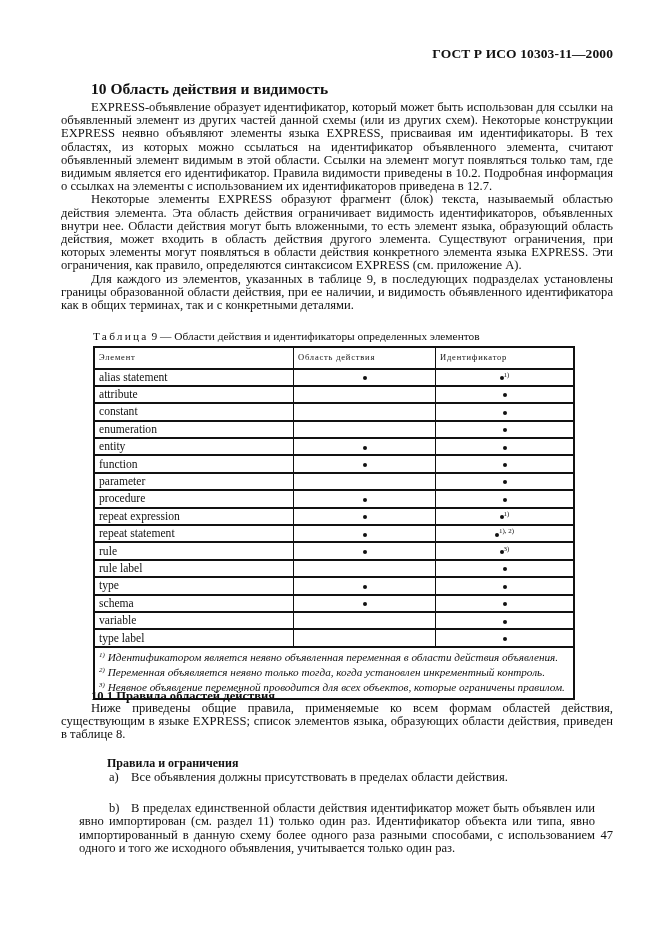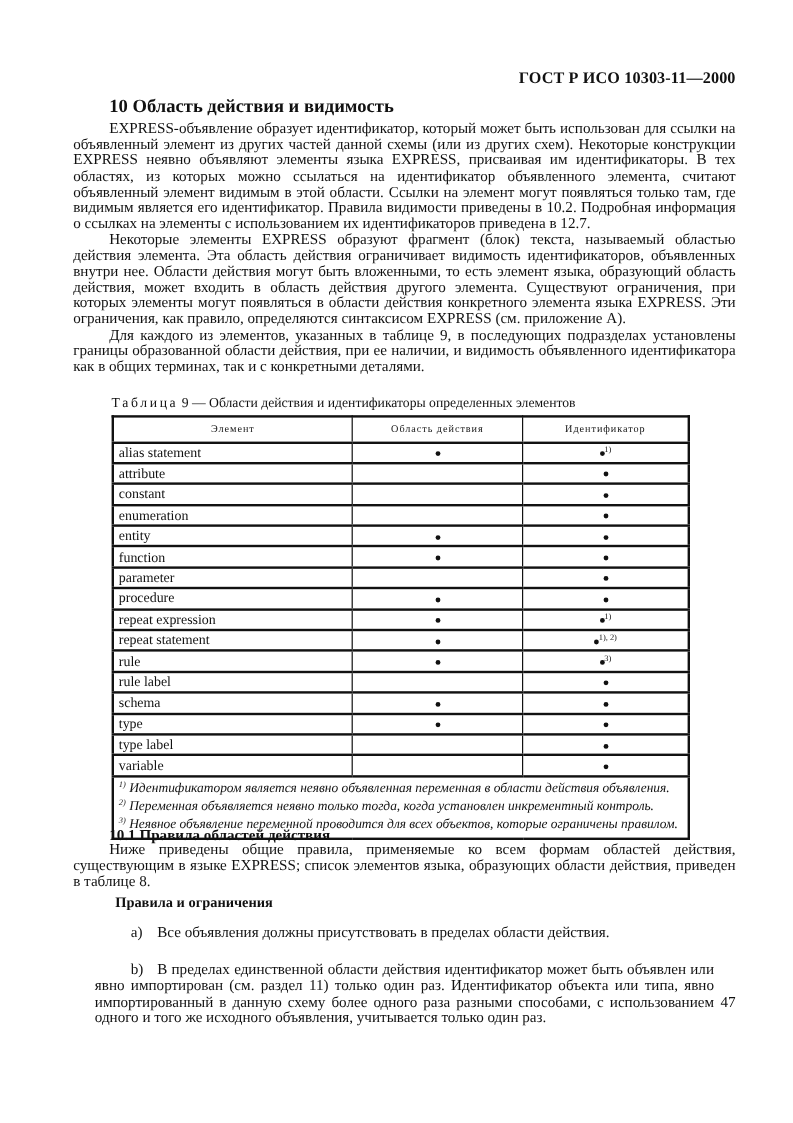--- a/index.html
+++ b/index.html
@@ -1,39 +1,39 @@
 <!DOCTYPE html>
 <html><head>
 <meta charset="utf-8">
 <style>
   html, body { margin: 0; padding: 0; background: #ffffff; }
   body { width: 661px; height: 936px; position: relative; overflow: hidden;
          font-family: "Liberation Serif", "DejaVu Serif", serif; color: #111; }
   .page { position: absolute; left: 0; top: 0; width: 661px; height: 936px; }
-  .running-head { position: absolute; right: 48px; top: 57px; font-weight: bold; font-size: 13.5px; letter-spacing: 0.1px; }
+  .running-head { position: absolute; right: 48px; top: 46px; font-weight: bold; font-size: 13.5px; letter-spacing: 0.1px; }
   .h1 { position: absolute; left: 91px; top: 80px; font-weight: bold; font-size: 15.5px; margin: 0; }
   .body-text { position: absolute; left: 61px; width: 552px; font-size: 12.6px; line-height: 13.2px; text-align: justify; }
   .body-text p { margin: 0; text-indent: 30px; }
   .caption { position: absolute; left: 93px; top: 330px; font-size: 11.4px; }
   .caption .spaced { letter-spacing: 2.2px; }
   table.t9 { position: absolute; left: 93px; top: 346px; width: 482px; border-collapse: collapse; font-size: 11.6px; }
   table.t9 th, table.t9 td { border: 1px solid #111; padding: 0 4px; height: 15.4px; line-height: 15px; }
-  table.t9 th { font-weight: normal; font-size: 8.5px; letter-spacing: 0.8px; height: 19.5px; text-align: center; }
+  table.t9 th { font-weight: normal; font-size: 8.5px; letter-spacing: 0.8px; height: 19.5px; text-align: left; }
   table.t9 { border: 2.5px solid #111; }
   table.t9 tr.hdr th { border-bottom: 2.5px solid #111; }
   table.t9 td.c { text-align: center; }
   table.t9 td.col1 { width: 190px; }
   table.t9 td.col2 { width: 133px; }
   table.t9 tr.datarow td { border-bottom-width: 2px; }
   .dot { display: inline-block; width: 4px; height: 4px; border-radius: 50%; background: #111; vertical-align: middle; }
   sup.fn { font-size: 7px; vertical-align: 4px; line-height: 0; }
   td.notes { padding: 2px 4px 3px 4px !important; font-size: 11.2px; line-height: 11.6px; height: auto !important; text-align: justify; border-top: 2.5px solid #111 !important; font-style: italic; }
   td.notes div { margin: 0; }
   .h2 { position: absolute; left: 91px; top: 689px; font-weight: bold; font-size: 12.6px; margin: 0; }
-  .h3 { position: absolute; left: 91px; top: 740px; font-weight: bold; font-size: 12px; margin: 5px; }
+  .h3 { position: absolute; left: 91px; top: 740px; font-weight: bold; font-size: 12px; margin: 16px; }
   .list { position: absolute; left: 61px; width: 552px; font-size: 12.6px; line-height: 13.2px; text-align: justify; }
   .list p { margin: 18px; text-indent: 30px; }
   .list .lbl { display: inline-block; width: 22px; text-indent: 0; }
   .page-number { position: absolute; right: 48px; top: 828px; font-size: 12.6px; }
 </style>
 </head>
 <body>
 
 <div class="page">
 
@@ -114,36 +114,36 @@
           <td class="col1">rule</td>
           <td class="c col2"><span class="dot"></span></td>
           <td class="c"><span class="dot"></span><sup class="fn">3)</sup></td>
         </tr>
         <tr class="datarow">
           <td class="col1">rule label</td>
           <td class="c col2"></td>
           <td class="c"><span class="dot"></span></td>
         </tr>
         <tr class="datarow">
+          <td class="col1">type</td>
+          <td class="c col2"><span class="dot"></span></td>
+          <td class="c"><span class="dot"></span></td>
+        </tr>
+        <tr class="datarow">
           <td class="col1">schema</td>
           <td class="c col2"><span class="dot"></span></td>
           <td class="c"><span class="dot"></span></td>
         </tr>
         <tr class="datarow">
-          <td class="col1">type</td>
-          <td class="c col2"><span class="dot"></span></td>
+          <td class="col1">variable</td>
+          <td class="c col2"></td>
           <td class="c"><span class="dot"></span></td>
         </tr>
         <tr class="datarow">
           <td class="col1">type label</td>
-          <td class="c col2"></td>
-          <td class="c"><span class="dot"></span></td>
-        </tr>
-        <tr class="datarow">
-          <td class="col1">variable</td>
           <td class="c col2"></td>
           <td class="c"><span class="dot"></span></td>
         </tr>
       </tbody>
     <tfoot>
       <tr>
         <td class="notes" colspan="3">
           <div><sup class="fn">1)</sup><span> Идентификатором является неявно объявленная переменная в области действия объявления.</span></div>
           <div><sup class="fn">2)</sup><span> Переменная объявляется неявно только тогда, когда установлен инкрементный контроль.</span></div>
           <div><sup class="fn">3)</sup><span> Неявное объявление переменной проводится для всех объектов, которые ограничены правилом.</span></div>

